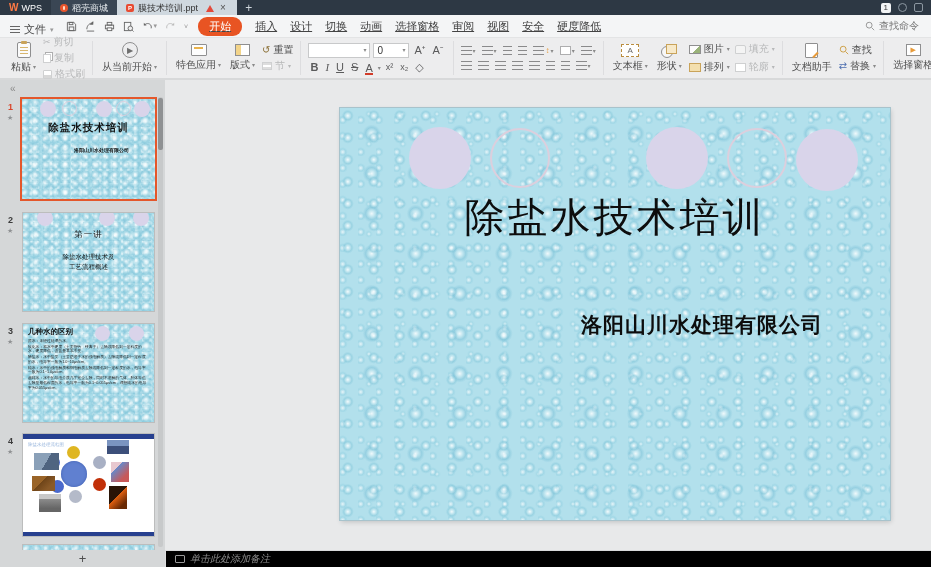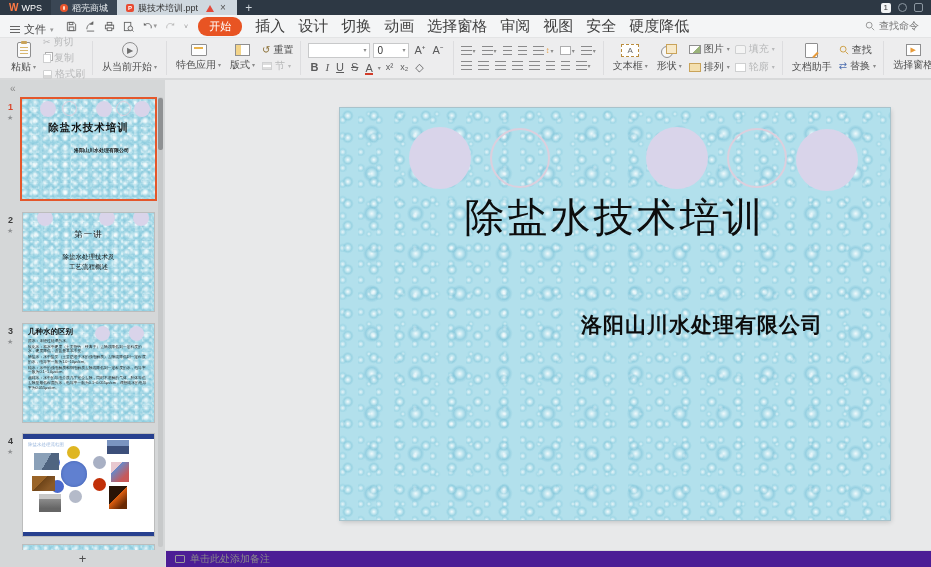--- a/index.html
+++ b/index.html
@@ -26,22 +26,22 @@
   .winbtn.square{border-radius:2px;}
 
   
   .menubar{position:absolute;top:15px;left:0;right:0;height:23px;background:#f4f5f6;display:flex;align-items:center;border-bottom:1px solid #e3e4e5;}
   .file-btn{display:flex;align-items:center;gap:4px;padding:0 8px 0 10px;color:#4a4a4a;font-size:11px;margin-top:7px;}
   .burger{width:10px;height:7px;background:repeating-linear-gradient(to bottom,#666 0 1px,transparent 1px 3px);}
   .tiny-caret{font-size:7px;color:#999;}
   .qicons{display:flex;align-items:center;gap:8px;margin:0 10px 0 4px;}
   .qicons svg{display:block;}
   .undo-wrap{display:flex;align-items:center;gap:1px;}
-  .menu-items{display:flex;align-items:center;gap:13px;}
-  .mi{color:#3f3f3f;font-size:15px;white-space:nowrap;}
+  .menu-items{display:flex;align-items:center;gap:13px;text-decoration:underline;}
+  .mi{color:#3f3f3f;font-size:11px;white-space:nowrap;}
   .mi.active{background:#e85423;color:#fff;border-radius:9px;padding:2px 11px;font-size:11px;}
   .search-cmd{margin-left:auto;display:flex;align-items:center;gap:4px;color:#767676;font-size:10px;padding-right:12px;}
 
   
   .ribbon{position:absolute;top:38px;left:0;right:0;height:42px;background:#ededee;border-bottom:2px solid #d8d9da;display:flex;align-items:stretch;padding:3px 2px 3px 2px;}
   .rgroup{display:flex;align-items:center;gap:5px;padding:0 7px;}
   .rgroup + .rgroup{border-left:1px solid #dddddf;}
   .bigbtn{display:flex;flex-direction:column;align-items:center;justify-content:center;gap:2px;color:#4e4e4e;font-size:10px;padding:0 2px;white-space:nowrap;}
   .lblrow{display:flex;align-items:center;gap:2px;}
   .caret{font-size:6px;color:#8a8a8a;line-height:1;}
@@ -129,21 +129,21 @@
   .canvas{position:absolute;left:165px;top:0;right:0;height:470px;}
   .slide{position:absolute;left:175px;top:28px;width:550px;height:412px;box-shadow:0 0 0 1px #a8c3cc,1px 2px 5px rgba(0,0,0,.18);}
   .slide .lav{width:62px;height:62px;}
   .slide .lavring{width:60px;height:60px;border-width:2px;}
   .slide-title{position:absolute;left:0;right:0;top:82px;text-align:center;font-family:"DejaVu Serif","Liberation Serif",serif;font-size:40px;color:#0d0d0d;letter-spacing:3px;}
   .slide-sub{position:absolute;left:241px;top:203px;font-family:"DejaVu Serif","Liberation Serif",serif;font-size:21px;font-weight:bold;color:#0d0d0d;letter-spacing:1px;}
 
   
   .bottombar{position:absolute;bottom:0;left:0;right:0;height:17px;display:flex;}
   .addcell{width:165px;background:#d5d7d8;display:flex;align-items:center;justify-content:center;color:#4e4e4e;font-size:13px;line-height:1;}
-  .notescell{flex:1;background:#4c1d95;border-top:1px solid #d9dadb;border-left:1px solid #dddedf;display:flex;align-items:center;gap:5px;padding-left:9px;color:#8a8a8a;font-size:10px;}
+  .notescell{flex:1;background:#000000;border-top:1px solid #d9dadb;border-left:1px solid #dddedf;display:flex;align-items:center;gap:5px;padding-left:9px;color:#8a8a8a;font-size:10px;font-style:italic;}
   .notes-ic{width:10px;height:8px;border:1px solid #9a9a9b;border-radius:1px;background:linear-gradient(to bottom,transparent 45%,#bbb 45%,#bbb 55%,transparent 55%);}
 </style>
 </head>
 <body>
 
 <div class="app">
 
   <div class="titlebar">
     <div class="wps-logo">
       <span class="wps-w">W</span>

